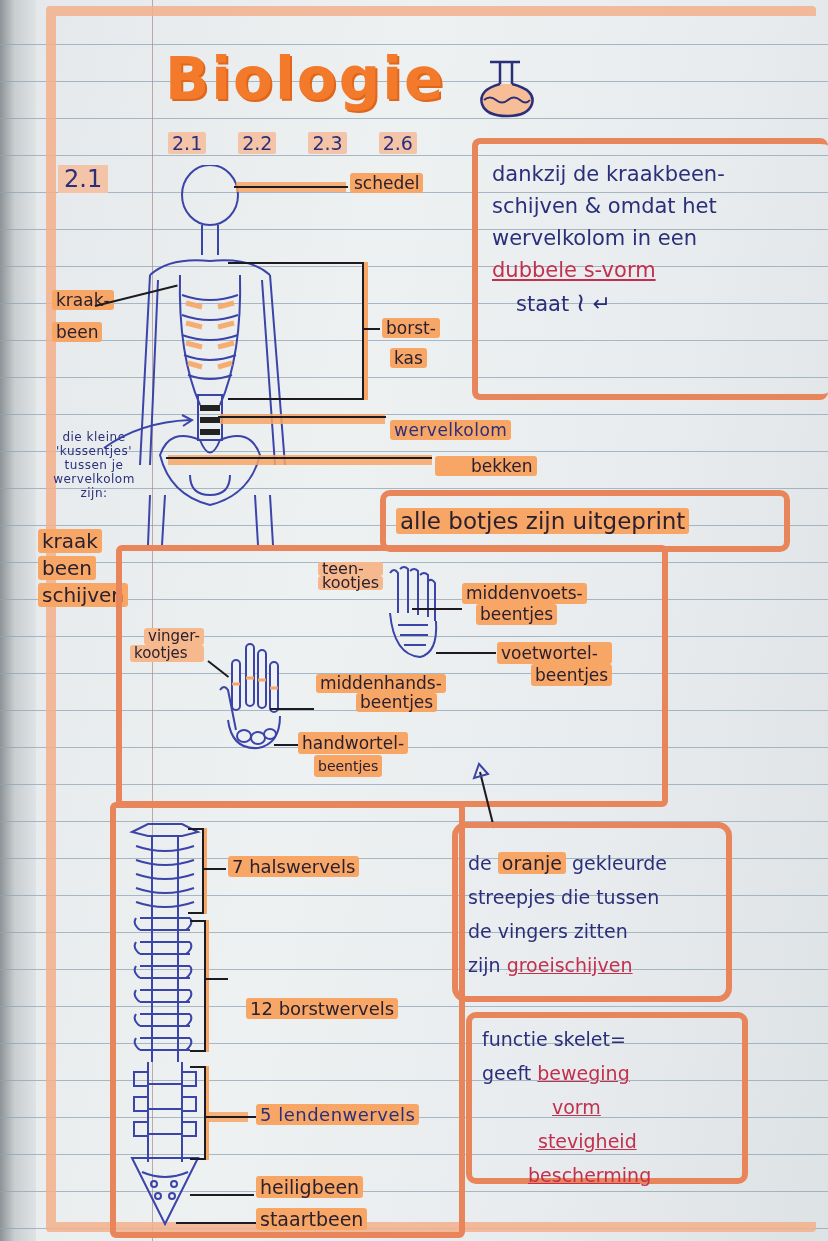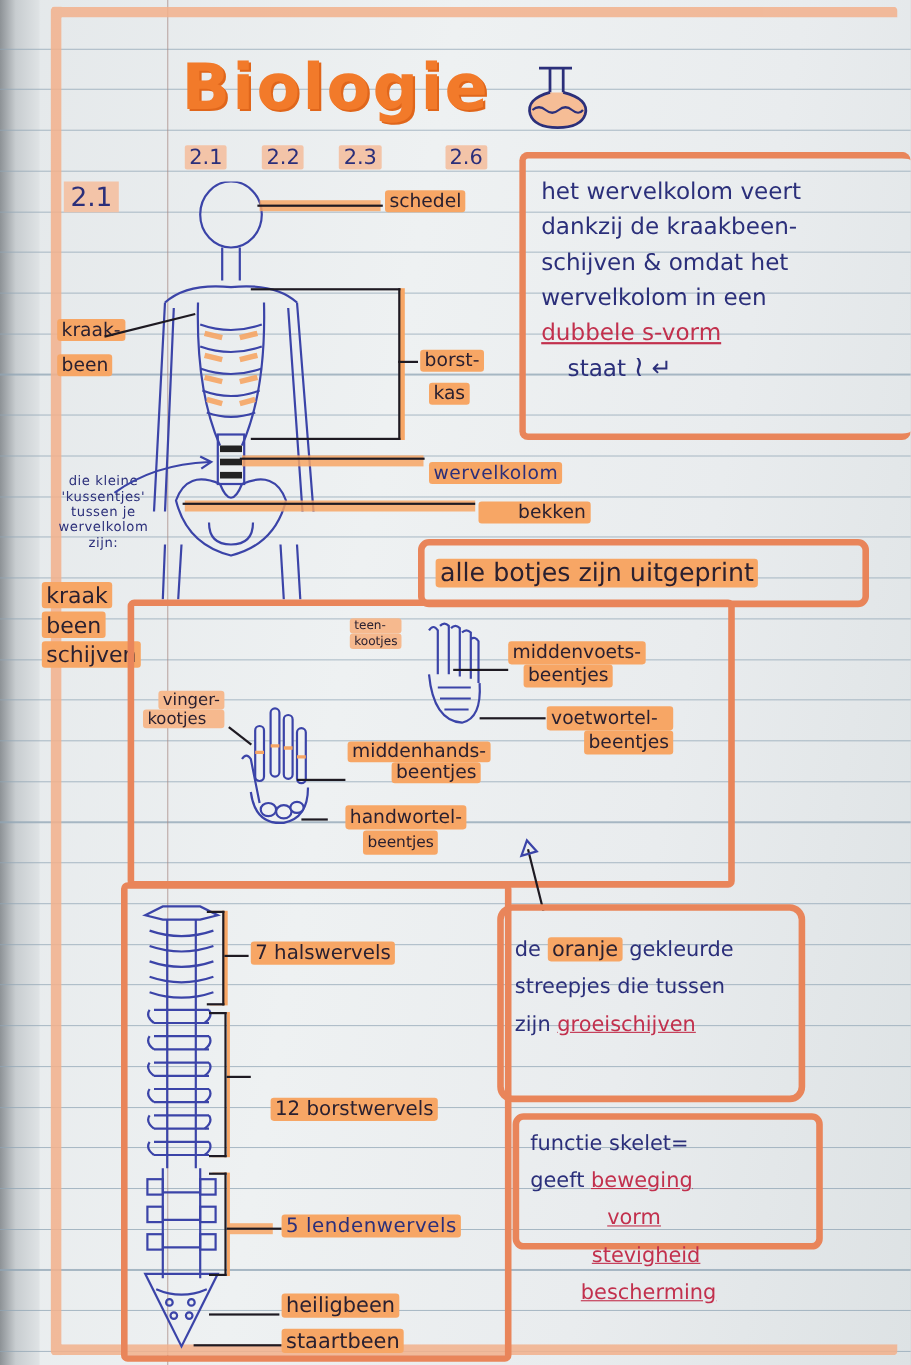--- a/index.html
+++ b/index.html
@@ -42,21 +42,21 @@
     position: absolute; left: 165px; top: 45px;
     font-family: "DejaVu Sans", sans-serif; font-weight: bold;
     font-size: 58px; color: #f27a2a; letter-spacing: 2px;
     text-shadow: 2px 2px 0 #e0661b;
   }
   .flask { position: absolute; left: 476px; top: 58px; }
   .chapters { position: absolute; left: 168px; top: 132px; display: flex; gap: 0; }
   .chapter {
     font-size: 19px; color: #2b2f7a; background: #f3c4a8; padding: 0 4px; margin-right: 32px; border-radius: 2px;
   }
-  .chapter:nth-child(3) { margin-right: 58px; }
+  .chapter:nth-child(3) { margin-right: 32px; }
   .section-num {
     position: absolute; left: 58px; top: 165px; font-size: 24px; color: #2b2f7a;
     background: #f3c4a8; padding: 0 6px;
   }
 
   
   .box { position: absolute; border: 6px solid #e9855a; border-radius: 8px; box-sizing: border-box; }
 
   .line { position: absolute; height: 2px; background: #1e1a22; }
   .hlbar { position: absolute; height: 10px; background: #f7a665; opacity: .85; }
@@ -148,21 +148,20 @@
     <path d="M82 3 L92 8 L83 14" stroke="#3b44a8" stroke-width="2" fill="none"></path>
   </svg>
   <div class="abs hand-dark" style="left:38px; top:528px; font-size:20px; line-height:27px;">
     <div><span class="hl">kraak</span></div>
     <div><span class="hl">been</span></div>
     <div><span class="hl">schijven</span></div>
   </div>
 
   <div class="box" style="left:472px; top:138px; width:356px; height:262px; border-right:none;">
     <div class="note-text" style="position:absolute; left:14px; top:14px;">
-      <div>het wervelkolom veert</div>
       <div>dankzij de kraakbeen-</div>
       <div>schijven &amp; omdat het</div>
       <div>wervelkolom in een</div>
       <div class="red">dubbele s-vorm</div>
       <div style="padding-left:24px;"><span>staat</span>
         <span style="font-size:26px;">≀</span>
         <span style="font-size:22px;">↵</span>
       </div>
     </div>
   </div>
@@ -173,21 +172,21 @@
 
   <div class="box" style="left:116px; top:545px; width:552px; height:262px; border-radius:6px;"></div>
 
   <svg class="abs" style="left:384px; top:565px;" width="60" height="95" viewBox="0 0 60 95">
     <g stroke="#3b44a8" stroke-width="2" fill="none">
       <path d="M6 8 q4 -6 8 0 v40 M16 4 q4 -4 8 0 v44 M26 6 q4 -4 8 0 v44 M36 10 q4 -4 8 0 v42 M44 16 q4 -3 7 2 v38"></path>
       <path d="M6 48 Q10 90 36 92 Q54 88 52 56"></path>
       <path d="M14 60 h30 M16 70 h28 M20 80 h22"></path>
     </g>
   </svg>
-  <div class="label hand-dark" style="left:318px; top:562px; font-size:11px; line-height:14px;">
+  <div class="label hand-dark" style="left:318px; top:562px; font-size:16px; line-height:14px;">
     <div class="hl-soft">teen-</div>
     <div class="hl-soft">kootjes</div>
   </div>
   <div class="line" style="left:412px; top:608px; width:50px;"></div>
   <div class="label hand-dark" style="left:462px; top:583px; line-height:21px;">
     <div class="hl">middenvoets-</div>
     <div class="hl" style="margin-left:14px; display:inline-block;">beentjes</div>
   </div>
   <div class="line" style="left:436px; top:652px; width:60px;"></div>
   <div class="label hand-dark" style="left:497px; top:642px; line-height:22px;">
@@ -215,21 +214,21 @@
     <div class="hl-soft" style="margin-left:14px; display:inline-block;">vinger-</div>
     <div class="hl-soft">kootjes</div>
   </div>
   <div class="line" style="left:208px; top:660px; width:26px; transform:rotate(38deg); transform-origin:left;"></div>
   <div class="line" style="left:270px; top:708px; width:44px;"></div>
   <div class="label hand-dark" style="left:316px; top:674px; line-height:19px;">
     <div class="hl">middenhands-</div>
     <div class="hl" style="margin-left:40px; display:inline-block;">beentjes</div>
   </div>
   <div class="line" style="left:274px; top:744px; width:24px;"></div>
-  <div class="label hand-dark" style="left:298px; top:732px; line-height:22px;margin-left:16px;">
+  <div class="label hand-dark" style="left:298px; top:732px; line-height:22px;">
     <div class="hl">handwortel-</div>
     <div class="hl" style="margin-left:16px; display:inline-block; font-size:14px;">beentjes</div>
   </div>
 
   <svg class="abs" style="left:470px; top:760px;" width="40" height="70">
     <path d="M24 68 L10 12" stroke="#1e1a22" stroke-width="2"></path>
     <path d="M4 18 L9 4 L18 14 Z" stroke="#3b44a8" stroke-width="2" fill="none"></path>
   </svg>
 
   <div class="box" style="left:110px; top:802px; width:355px; height:436px; border-radius:6px;"></div>
@@ -275,25 +274,26 @@
   <div class="line" style="left:190px; top:1194px; width:64px;"></div>
   <div class="label hand-dark hl" style="left:256px; top:1176px; font-size:19px;">heiligbeen</div>
 
   <div class="line" style="left:176px; top:1222px; width:80px;"></div>
   <div class="label hand-dark hl" style="left:256px; top:1208px; font-size:19px;">staartbeen</div>
 
   <div class="box" style="left:452px; top:822px; width:280px; height:180px; border-radius:14px;">
     <div class="note-text" style="position:absolute; left:10px; top:18px; font-size:19px; line-height:34px;">
       <div><span>de</span> <span class="hl hand-dark">oranje</span> <span>gekleurde</span></div>
       <div>streepjes die tussen</div>
+      <div>de vingers zitten</div>
       <div><span>zijn</span> <span class="red">groeischijven</span></div>
     </div>
   </div>
 
-  <div class="box" style="left:466px; top:1012px; width:282px; height:124px; border-radius:10px;">
+  <div class="box" style="left:466px; top:1012px; width:282px; height:172px; border-radius:10px;">
     <div class="note-text" style="position:absolute; left:10px; top:4px; font-size:19px; line-height:34px;">
       <div>functie skelet=</div>
       <div><span>geeft</span> <span class="red">beweging</span></div>
       <div style="padding-left:70px;"><span class="red">vorm</span></div>
       <div style="padding-left:56px;"><span class="red">stevigheid</span></div>
       <div style="padding-left:46px;"><span class="red">bescherming</span></div>
     </div>
   </div>
 </div>
 

